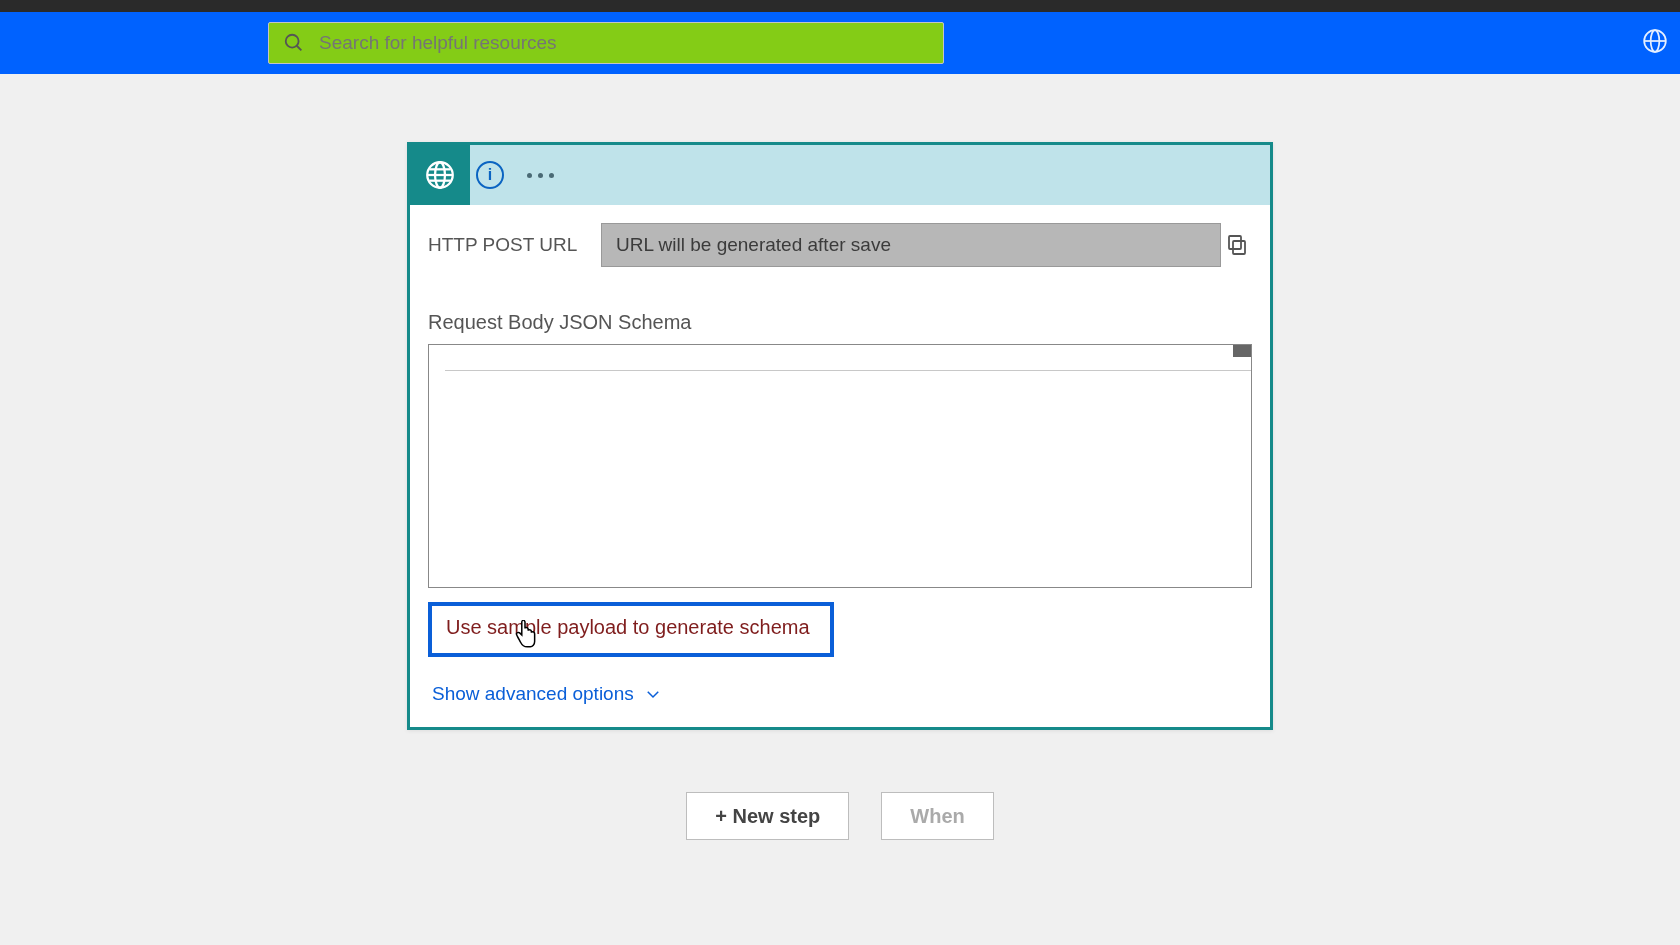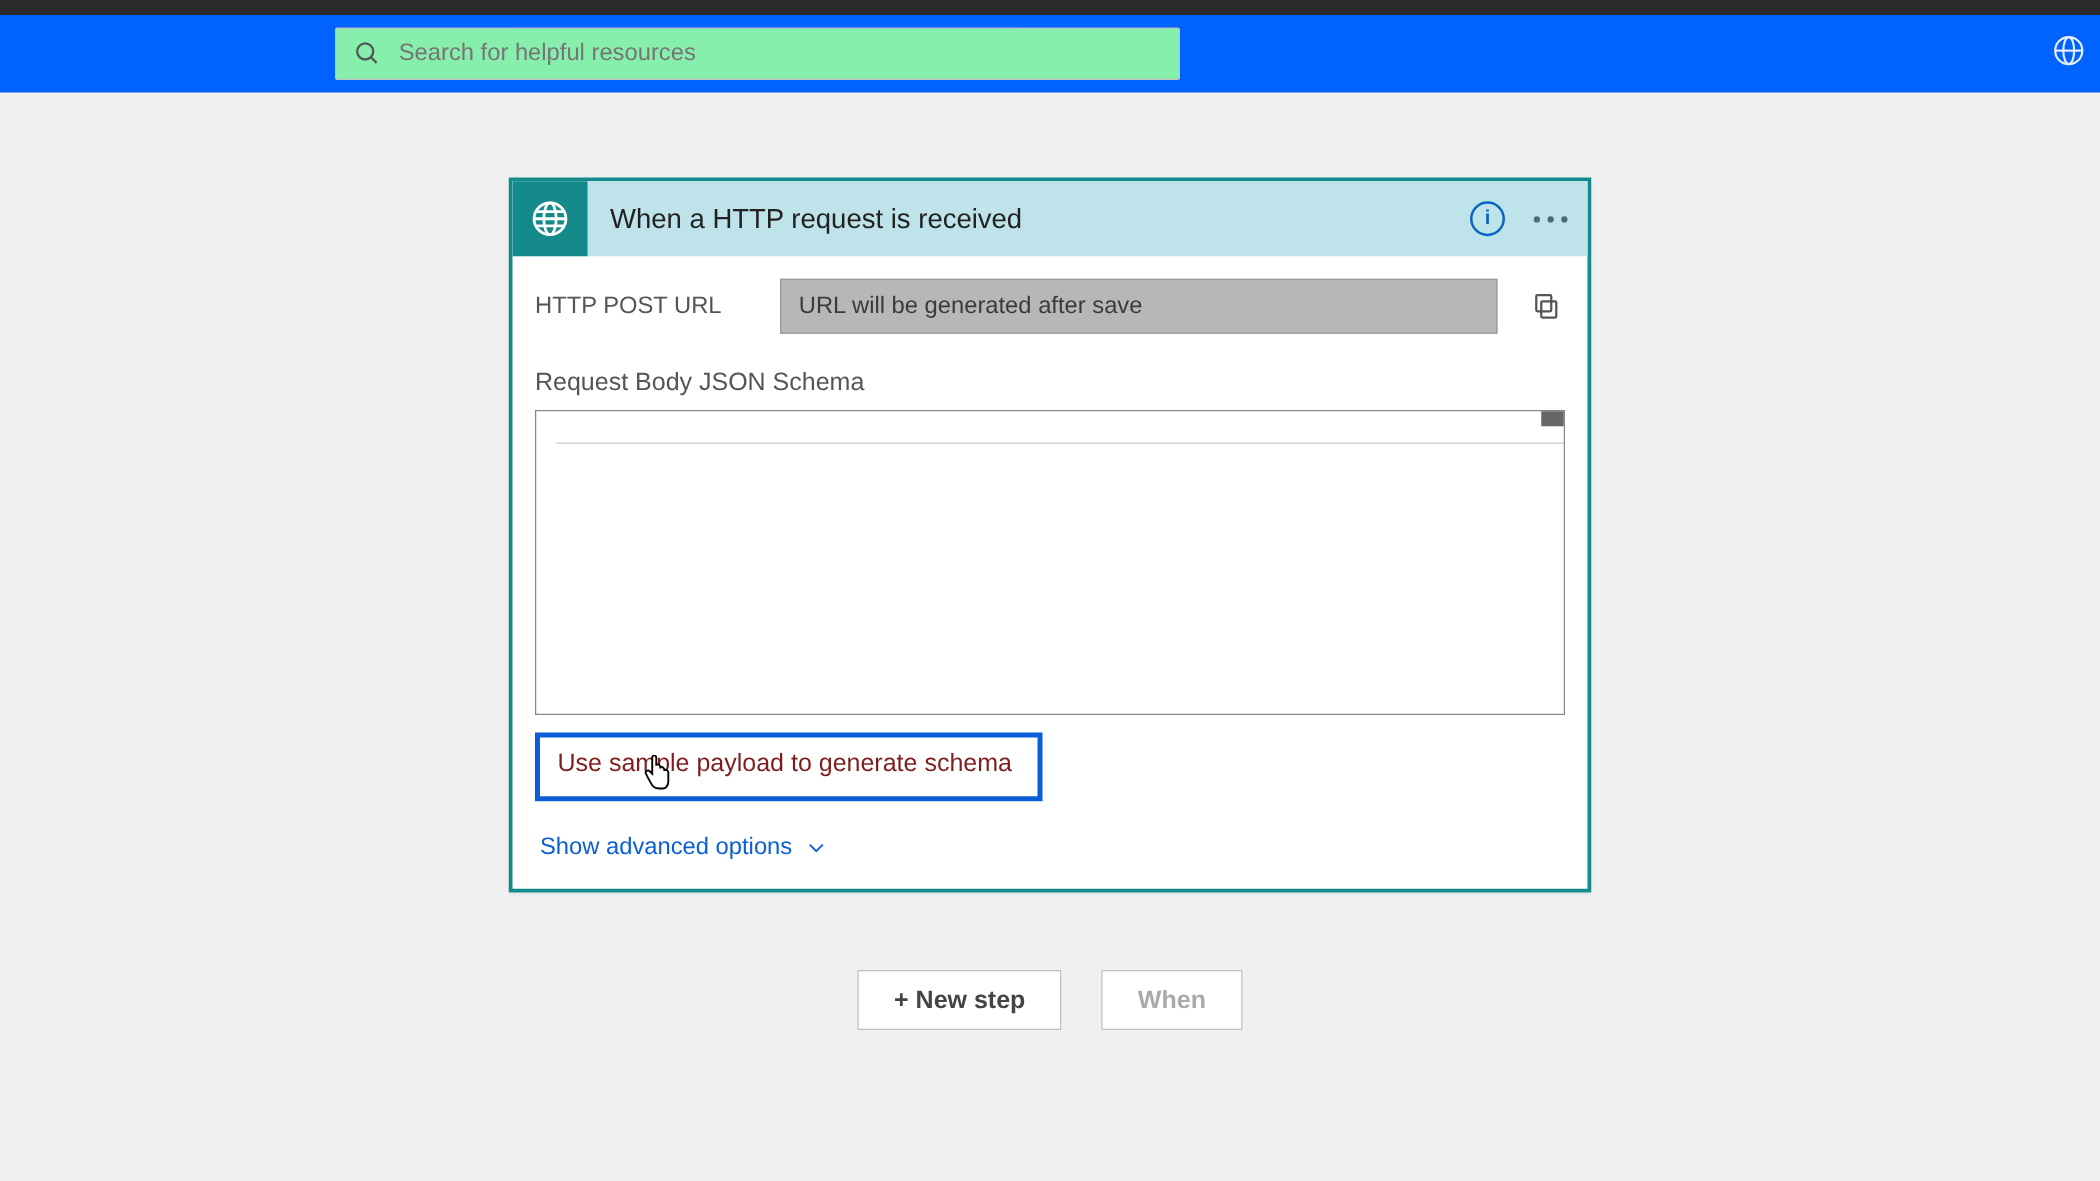--- a/index.html
+++ b/index.html
@@ -18,21 +18,21 @@
     height: 62px;
     background: #0062ff;
     display: flex;
     align-items: center;
     padding: 0 28px 0 268px;
     position: relative;
   }
   .search-wrap {
     width: 676px;
     height: 42px;
-    background: #86efac;
+    background: #84cc16;
     border: 1px solid #c4c4c4;
     border-radius: 2px;
     display: flex;
     align-items: center;
     padding: 0 14px;
   }
   .search-wrap svg { flex: none; }
   .search-wrap input {
     border: none;
     background: transparent;
@@ -100,21 +100,21 @@
     display:flex;align-items:center;justify-content:center;
     font-size:16px; font-weight:600;
   }
   .dots span {
     display:inline-block;width:5px;height:5px;background:#4a6a75;border-radius:50%;margin:0 3px;
   }
   .card-body {
     padding: 18px 18px 22px 18px;
   }
   .row1 {
-    display:flex;align-items:center;gap:24px;margin-bottom:28px;
+    display:flex;align-items:center;gap:1px;margin-bottom:44px;
   }
   .lbl {
     font-size: 19px;
     color: #555;
     width: 172px;
     flex:none;
   }
   .url-box {
     flex:1;
     height: 44px;
@@ -196,21 +196,20 @@
     <div class="card-head">
       <div class="icon-tile">
         <svg width="34" height="34" viewBox="0 0 24 24" fill="none" stroke="#fff" stroke-width="1.6">
             <circle cx="12" cy="12" r="9"></circle>
             <ellipse cx="12" cy="12" rx="3.5" ry="9"></ellipse>
             <line x1="3" y1="12" x2="21" y2="12"></line>
             <line x1="4.5" y1="8" x2="19.5" y2="8"></line>
             <line x1="4.5" y1="16" x2="19.5" y2="16"></line>
           </svg>
       </div>
-      <div class="card-title">When a HTTP request is received</div>
       <div class="head-btn">
         <div class="info-icon-circle">i</div>
       </div>
       <div class="head-btn dots">
         <span></span>
           <span></span>
           <span></span>
       </div>
     </div>
 

